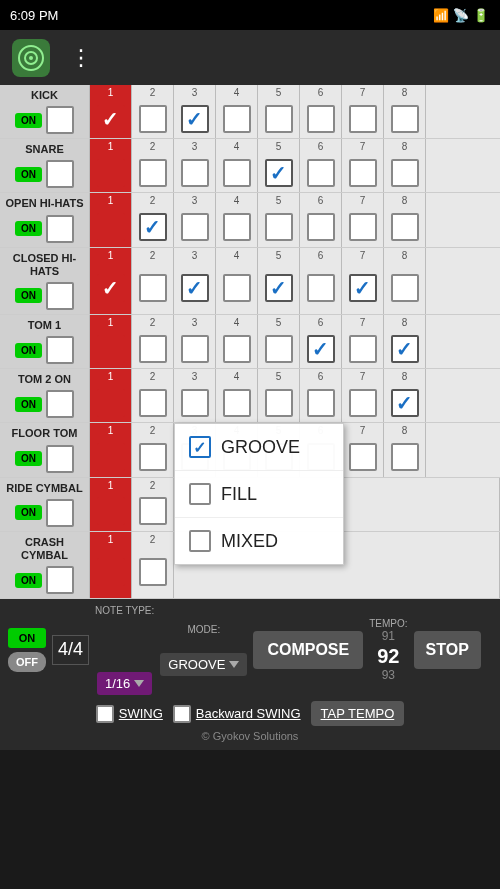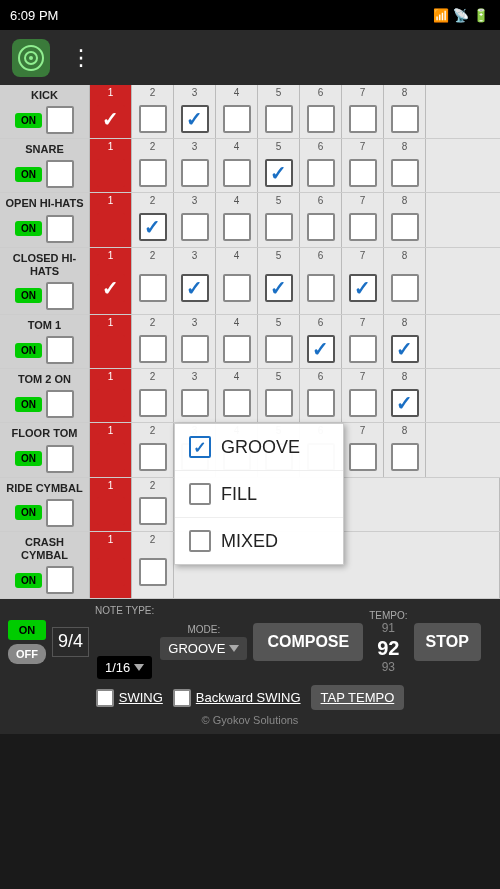--- a/index.html
+++ b/index.html
@@ -255,24 +255,24 @@
     }
     .note-type-section {
       display: flex;
       flex-direction: column;
       align-items: center;
     }
     .section-label {
       font-size: 10px;
       color: #aaa;
       text-transform: uppercase;
-      margin-bottom: 2px;
+      margin-bottom: 18px;
     }
     .note-type-val {
-      background: #000000;
+      background: #701a75;
       color: #fff;
       font-size: 13px;
       padding: 4px 8px;
       border-radius: 3px;
       display: flex;
       align-items: center;
       gap: 4px;
       margin-top: 38px;
     }
     .mode-section {
@@ -931,21 +931,21 @@
   </div>
 
 </div>
 
 <div class="bottom-controls">
   <div class="bottom-row1">
     <div style="display:flex; flex-direction:column; gap:2px;">
       <button class="on-btn-bottom">ON</button>
       <button class="off-btn-bottom">OFF</button>
     </div>
-    <div class="time-sig" style="font-size:18px; line-height:1.3;">9/4</div>
+    <div class="time-sig" style="font-size:18px; line-height:1.3;">4/4</div>
     <div class="note-type-section">
       <span class="section-label">NOTE TYPE:</span>
       <div class="note-type-val">
         <span>1/16</span>
         <span class="triangle"></span>
       </div>
     </div>
     <div class="mode-section">
       <span class="section-label">MODE:</span>
       <div class="mode-val">

